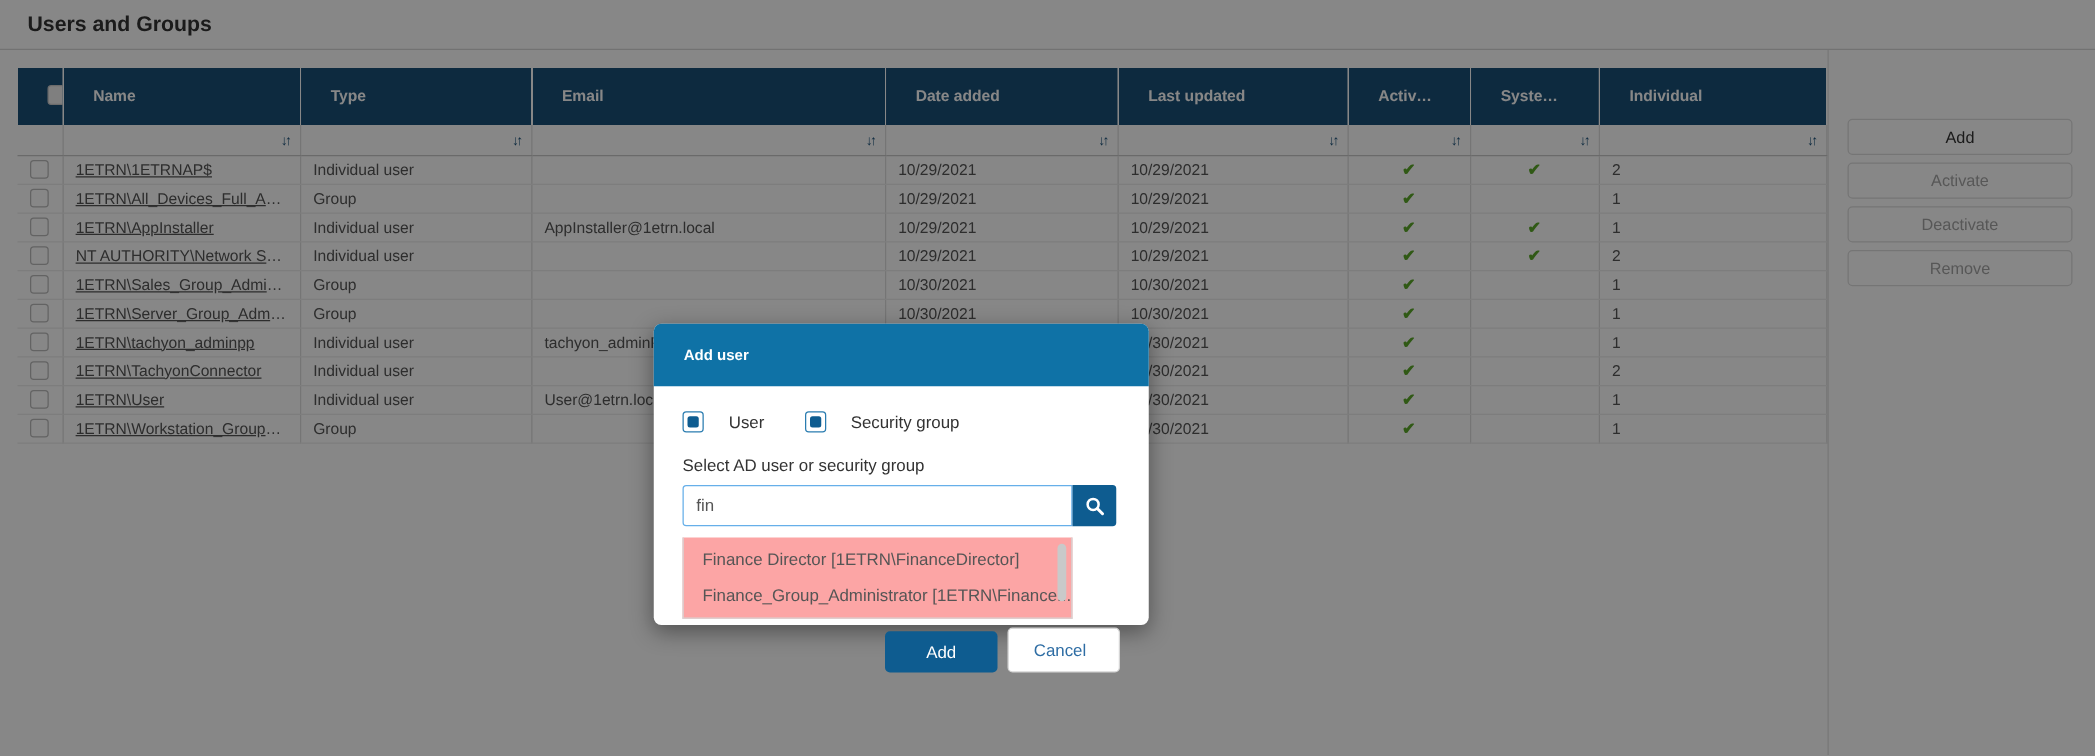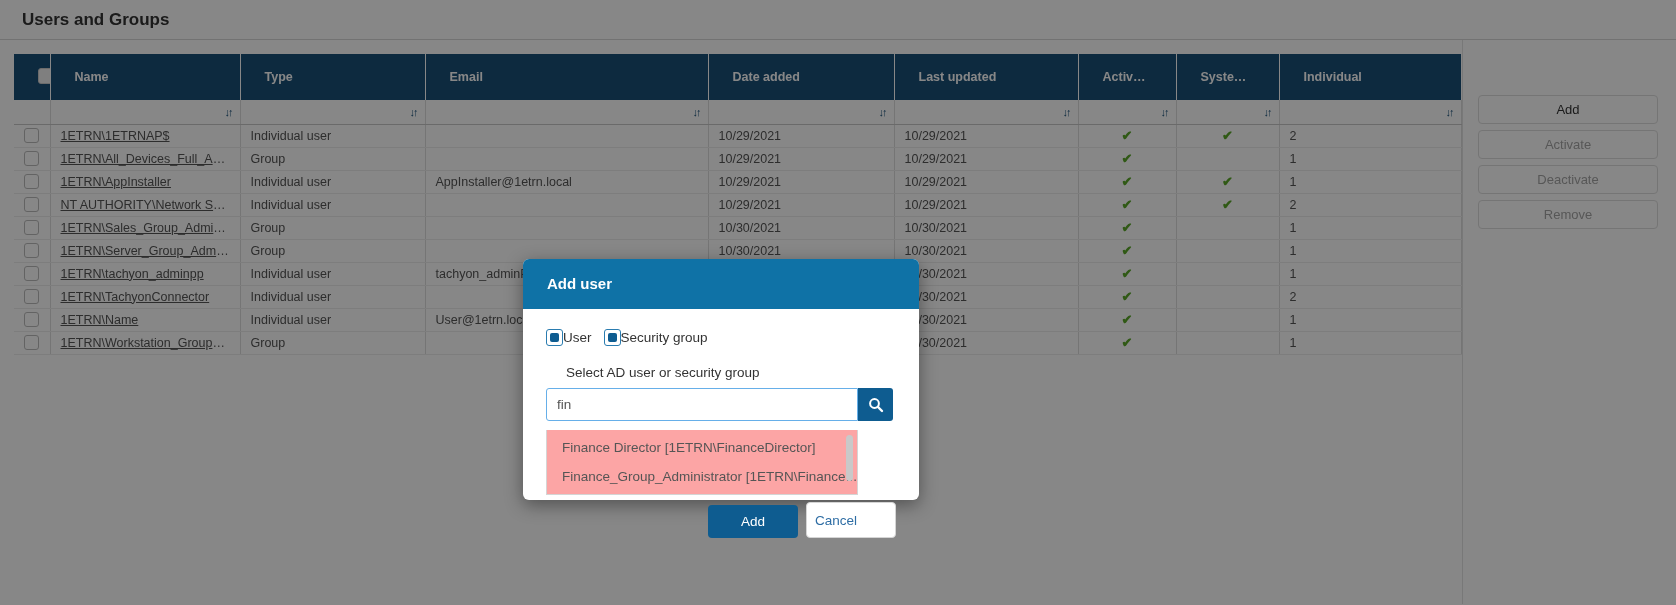--- a/index.html
+++ b/index.html
@@ -35,43 +35,43 @@
   
   .actions{position:absolute;left:1478px;top:55px;width:180px;display:flex;flex-direction:column;gap:6px;}
   .abtn{height:29px;background:#fff;border:1px solid var(--border);border-radius:4px;
     font-size:13px;color:#333;font-family:inherit;}
   .abtn.disabled{color:#a5a5a5;}
   
   .backdrop{position:absolute;inset:0;background:rgba(0,0,0,.47);z-index:10;}
   .modal{position:absolute;left:523px;top:259px;width:396px;height:241px;background:#fff;
     border-radius:6px;z-index:20;box-shadow:0 5px 18px rgba(0,0,0,.4);font-size:13.5px;}
   .mhead{height:50px;background:var(--accent);border-radius:6px 6px 0 0;color:#fff;
-    font-size:15px;font-weight:700;line-height:50px;padding-left:24px;}
+    font-size:12px;font-weight:700;line-height:50px;padding-left:24px;}
   .mbody{position:relative;padding:20px 23px 0 23px;height:191px;}
-  .cbrow{display:flex;align-items:center;gap:0;color:#333;}
+  .cbrow{display:flex;align-items:center;gap:20px;color:#333;}
   .mcb{width:17px;height:17px;border:1px solid #2a7cb0;border-radius:3px;display:inline-flex;
     align-items:center;justify-content:center;flex:0 0 auto;}
   .mcb i{width:9px;height:9px;background:var(--btn-blue);border-radius:2px;display:block;}
   .cbrow label{margin-right:12px;}
-  .sellabel{margin-top:19px;color:#333;margin-left:20px;}
+  .sellabel{margin-top:19px;color:#333;}
   .igroup{margin-top:8px;display:flex;position:relative;}
   .igroup input{width:312px;height:33px;border:1px solid #66afe9;border-radius:3px 0 0 3px;
     padding:0 10px;font-size:13.5px;color:#555;font-family:inherit;outline:none;}
   .sbtn{width:35px;height:33px;background:var(--btn-blue);border:none;border-radius:0 3px 3px 0;
     display:flex;align-items:center;justify-content:center;}
   .dropdown{position:absolute;left:23px;top:121px;width:312px;background:#fca5a5;
     border:1px solid #d5d5d5;border-top:none;z-index:5;padding:3px 0;}
   .ditem{height:29px;line-height:29px;padding-left:15px;color:#555;white-space:nowrap;
     overflow:hidden;}
   .dscroll{position:absolute;right:4px;top:5px;width:7px;height:46px;background:#c9c9c9;border-radius:4px;}
   .mfooter{position:absolute;left:0;top:196px;width:100%;height:36px;z-index:1;}
   .okbtn{position:absolute;left:185px;top:0;width:90px;height:33px;background:var(--btn-blue);
     color:#fff;border:none;border-radius:4px;font-size:13.5px;font-family:inherit;}
   .cancelbtn{position:absolute;left:283px;top:-3px;width:90px;height:36px;background:#fff;
-    color:#2e6da4;border:1px solid #d5d5d5;border-radius:4px;font-size:13.5px;font-family:inherit;text-align:right;padding-right:38px;}
+    color:#2e6da4;border:1px solid #d5d5d5;border-radius:4px;font-size:13.5px;font-family:inherit;text-align:right;padding-right:26px;}
 </style>
 </head>
 <body>
 
 <div class="page">
   <div class="titlebar">
     <h1>Users and Groups</h1>
   </div>
   <div class="content">
     <table class="tbl">
@@ -199,21 +199,21 @@
             <td>Individual user</td>
             <td></td>
             <td>10/30/2021</td>
             <td>10/30/2021</td>
             <td class="center"><span class="tick">✔</span></td>
             <td class="center"></td>
             <td>2</td>
           </tr>
           <tr>
             <td class="cb"><span class="chk"></span></td>
-            <td class="namecell">1ETRN\Name</td>
+            <td class="namecell">1ETRN\User</td>
             <td>Individual user</td>
             <td>User@1etrn.local</td>
             <td>10/30/2021</td>
             <td>10/30/2021</td>
             <td class="center"><span class="tick">✔</span></td>
             <td class="center"></td>
             <td>1</td>
           </tr>
           <tr>
             <td class="cb"><span class="chk"></span></td>

